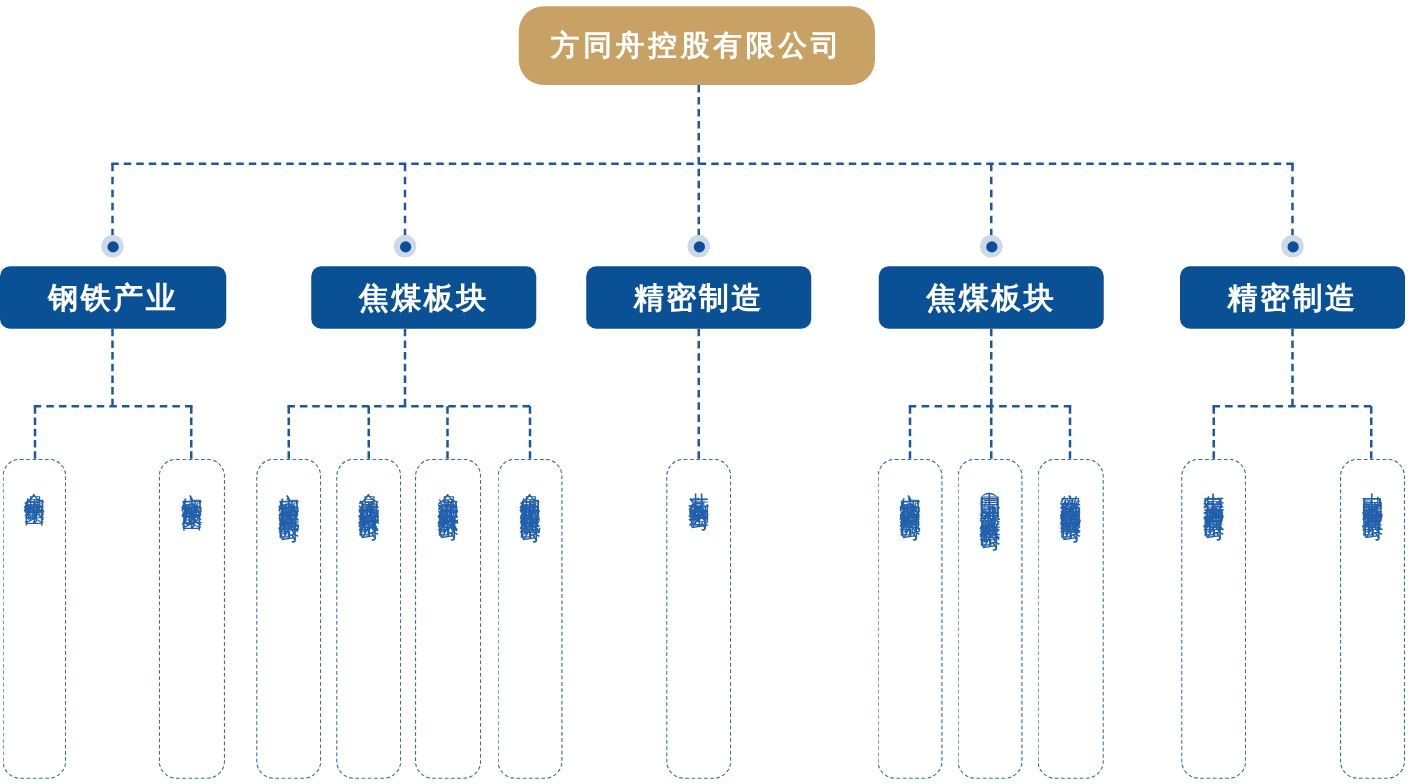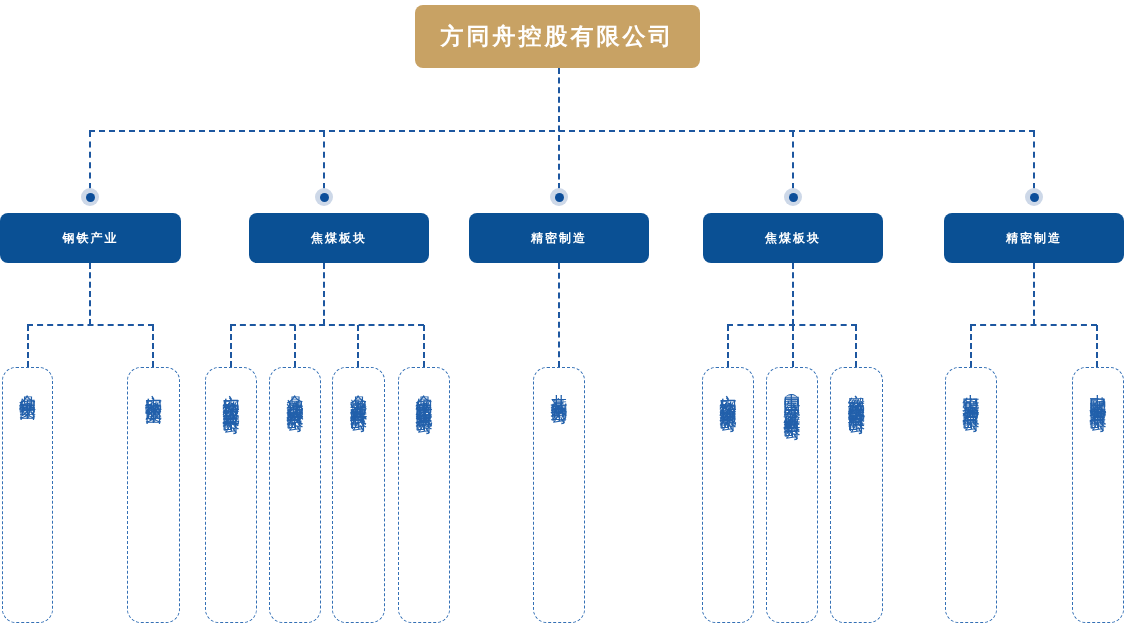--- a/index.html
+++ b/index.html
@@ -2,21 +2,21 @@
 <html><head>
 <meta charset="utf-8">
 <style>
   html,body{margin:0;padding:0;background:#ffffff;}
   body{font-family:"Liberation Sans","DejaVu Sans",sans-serif;}
   .canvas{position:relative;width:1135px;height:627px;background:#ffffff;overflow:hidden;}
 
   
   .root-box{
     position:absolute;left:415px;top:5px;width:285px;height:63px;
-    background:#c8a264;border-radius:8px;
+    background:#c8a264;border-radius:20px;
     display:flex;align-items:center;justify-content:center;
   }
   .root-box span{color:#ffffff;font-size:23px;font-weight:bold;letter-spacing:3px;}
 
   
   .line{position:absolute;}
   .line.h{border-top:2px dashed #1d57a0;height:0;}
   .line.v{border-left:2px dashed #1d57a0;width:0;}
 
   
@@ -25,21 +25,21 @@
     background:#cdd8e8;display:flex;align-items:center;justify-content:center;
   }
   .dot-core{width:9px;height:9px;border-radius:50%;background:#0c4e9a;}
 
   
   .group-box{
     position:absolute;top:213px;height:50px;width:180px;
     background:#0a5094;border-radius:8px;
     display:flex;align-items:center;justify-content:center;
   }
-  .group-box span{color:#ffffff;font-size:12px;font-weight:bold;letter-spacing:2px;}
+  .group-box span{color:#ffffff;font-size:24px;font-weight:bold;letter-spacing:2px;}
 
   
   .child{
     position:absolute;top:367px;height:256px;
     border:1.5px dashed #3470b5;border-radius:14px;
     box-sizing:border-box;
     display:flex;justify-content:center;align-items:flex-start;
     padding-top:13px;
   }
   .child .vtext{

